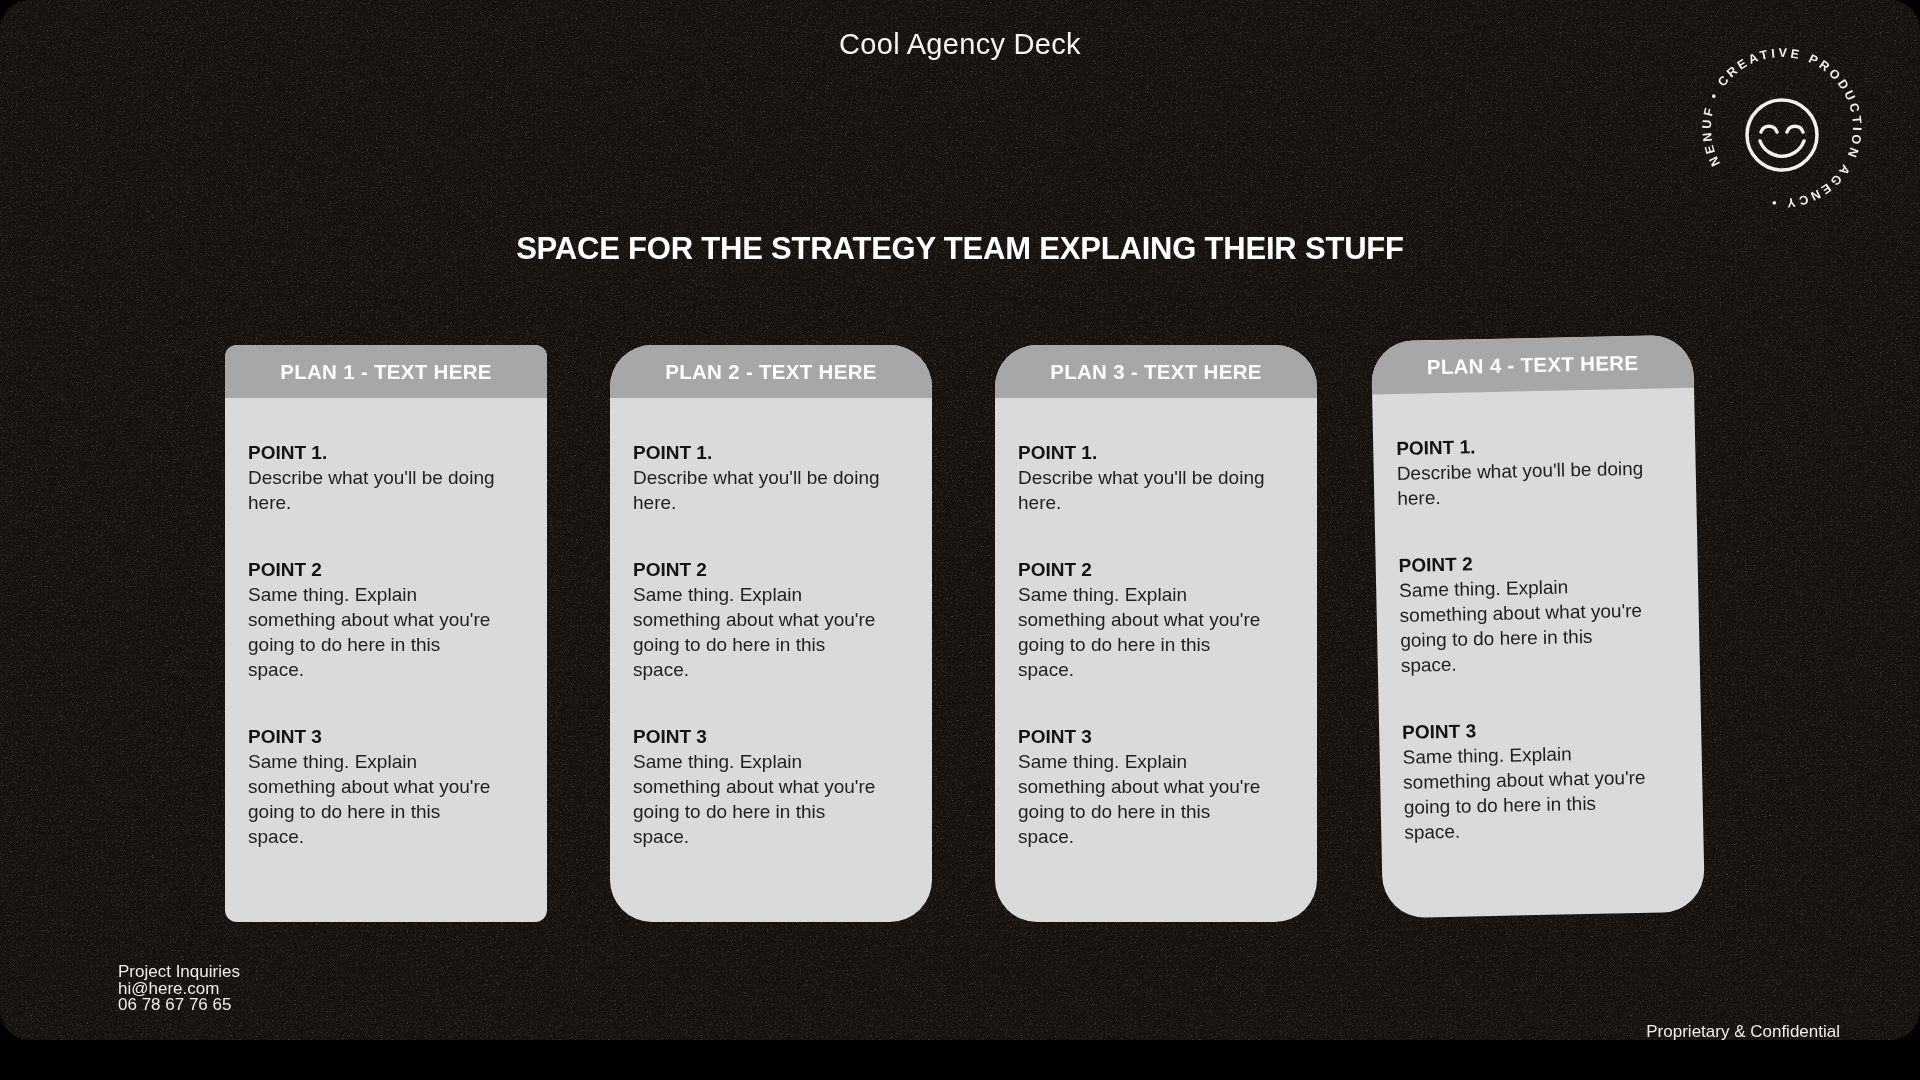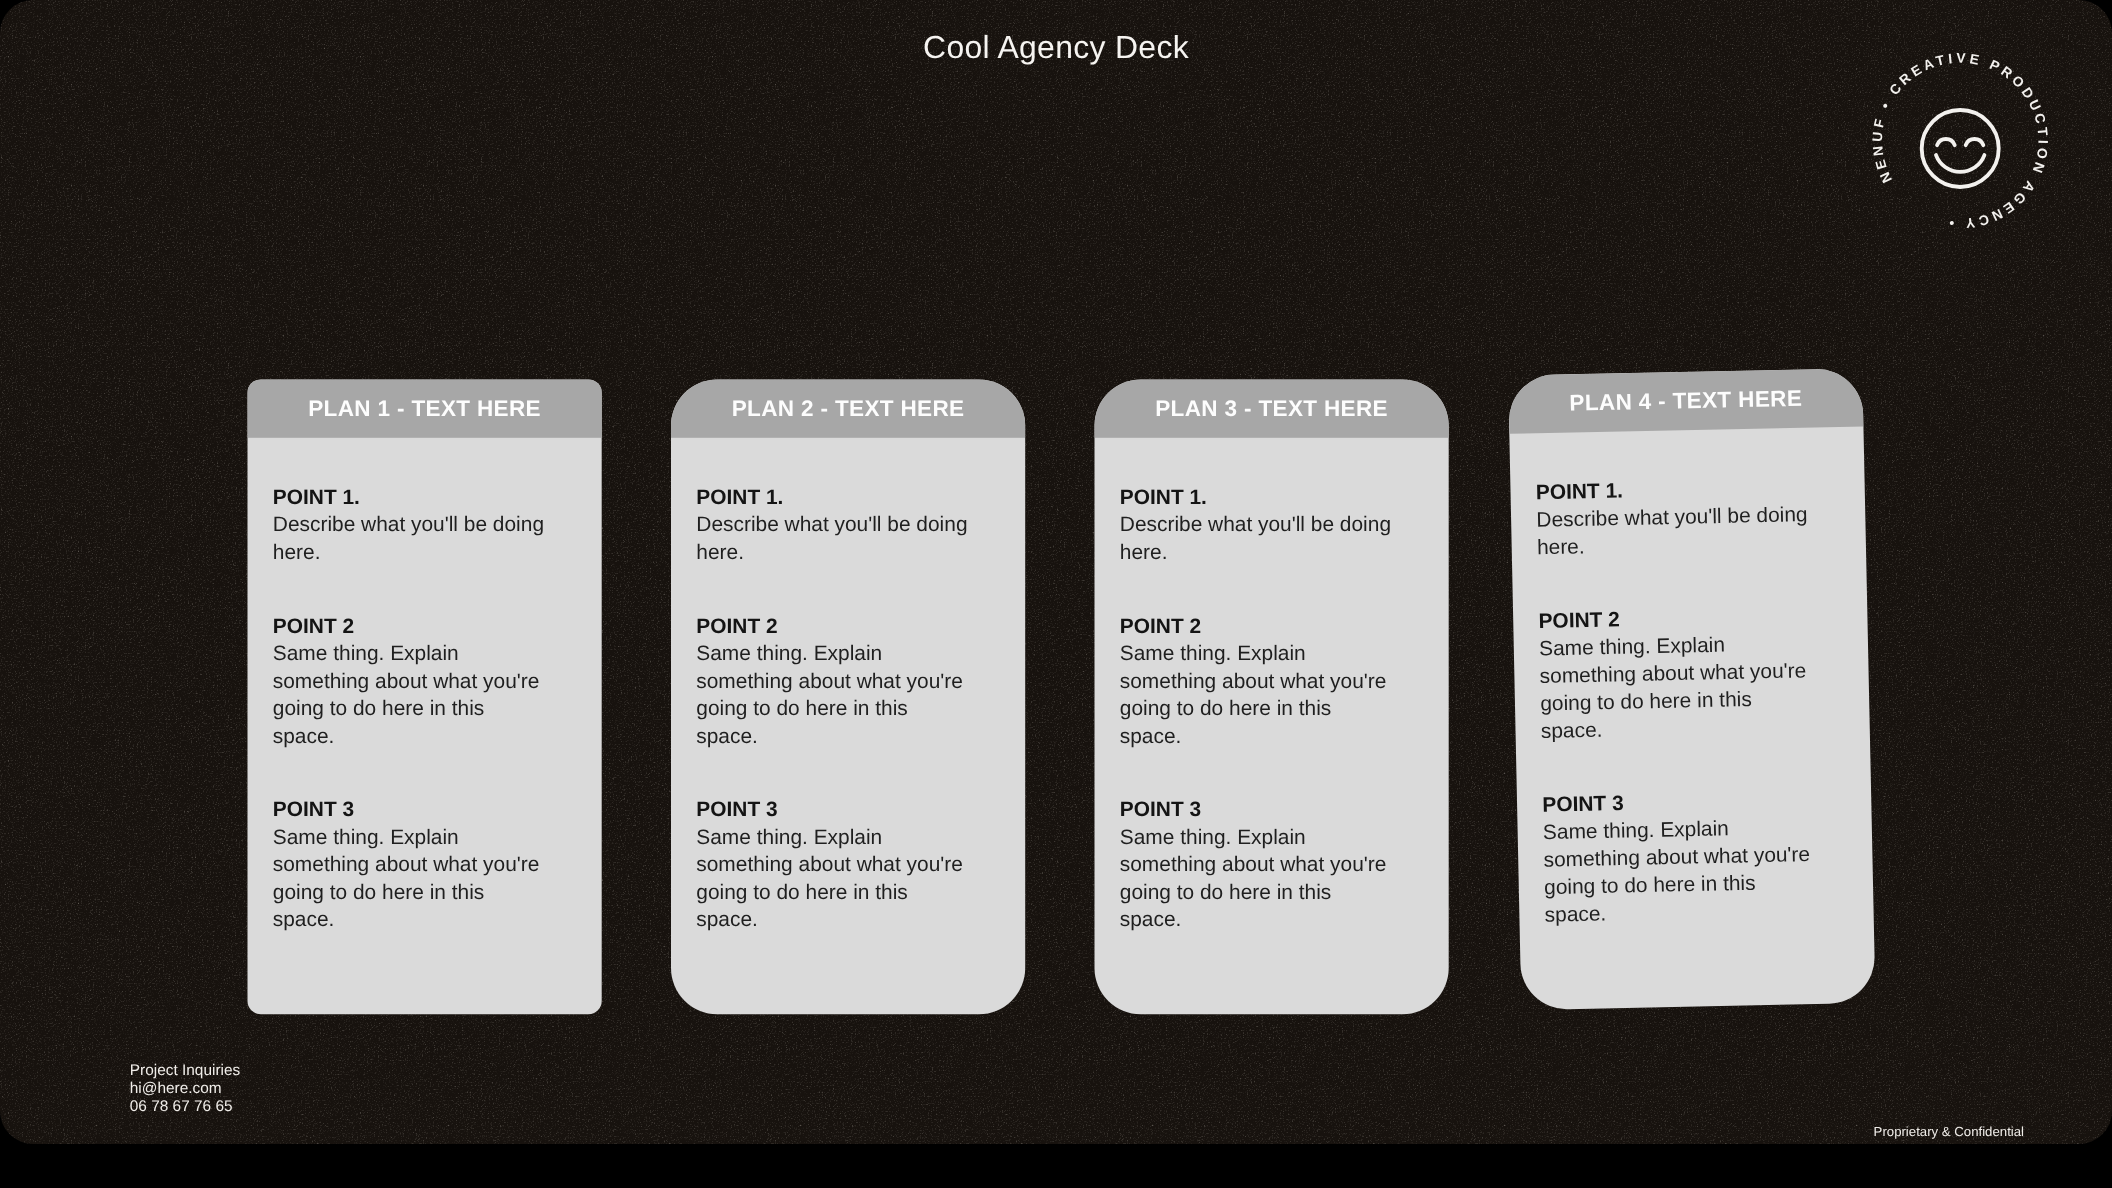--- a/index.html
+++ b/index.html
@@ -54,26 +54,26 @@
     color: #fdfdfd; font-size: 20.5px; font-weight: 700; letter-spacing: .3px;
   }
 
   .card-body { padding: 42px 45px 0 23px; }
   .point { margin-bottom: 42px; }
   .point-label { font-size: 19px; font-weight: 700; color: #141414; line-height: 25px; }
   .point-text  { font-size: 19px; font-weight: 400; color: #1f1f1f; line-height: 25px; max-width: 250px; }
 
   .contact {
     position: absolute; left: 118px; top: 964px; z-index: 2;
-    color: #f0ede9; font-size: 14px; line-height: 16.5px; font-weight: 400;
+    color: #f0ede9; font-size: 17px; line-height: 16.5px; font-weight: 400;
   }
 
   .confidential {
     position: absolute; right: 80px; top: 1022px; z-index: 2;
-    color: #f0ede9; font-size: 12px; font-weight: 400;
+    color: #f0ede9; font-size: 17px; font-weight: 400;
   }
 </style>
 </head>
 <body>
 
 <div class="slide">
 
   <svg class="grain" xmlns="http://www.w3.org/2000/svg">
     <filter id="grainFilter">
       <feTurbulence type="fractalNoise" baseFrequency="0.8" numOctaves="2" stitchTiles="stitch"></feTurbulence>
@@ -94,20 +94,21 @@
       </g>
       <g transform="translate(90,97)" fill="none" stroke="#f3f1ee" stroke-width="3.5" stroke-linecap="round">
         <circle cx="0" cy="0" r="35"></circle>
         <path d="M -21 -3 A 8.5 8.5 0 0 1 -5 -3"></path>
         <path d="M 5 -3 A 8.5 8.5 0 0 1 21 -3"></path>
         <path d="M -22 6 A 23.5 23.5 0 0 0 22 6"></path>
       </g>
     </svg>
   </div>
 
+  <h1 class="heading">SPACE FOR THE STRATEGY TEAM EXPLAING THEIR STUFF</h1>
 
   <section class="card card-1">
     <header class="card-header">PLAN 1 - TEXT HERE</header>
     <div class="card-body">
       <div class="point">
         <div class="point-label">POINT 1.</div>
         <p class="point-text">Describe what you'll be doing here.</p>
       </div>
       <div class="point">
         <div class="point-label">POINT 2</div>

